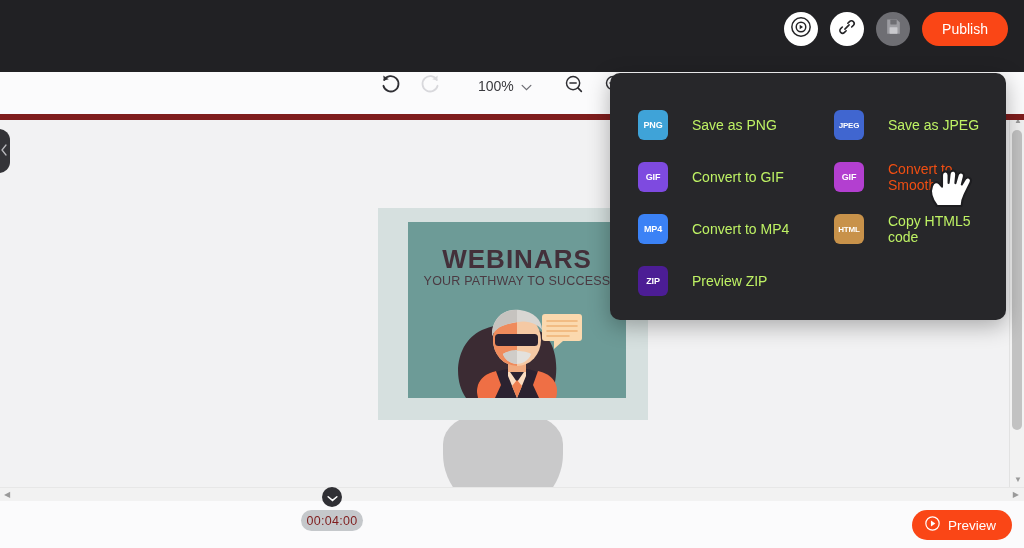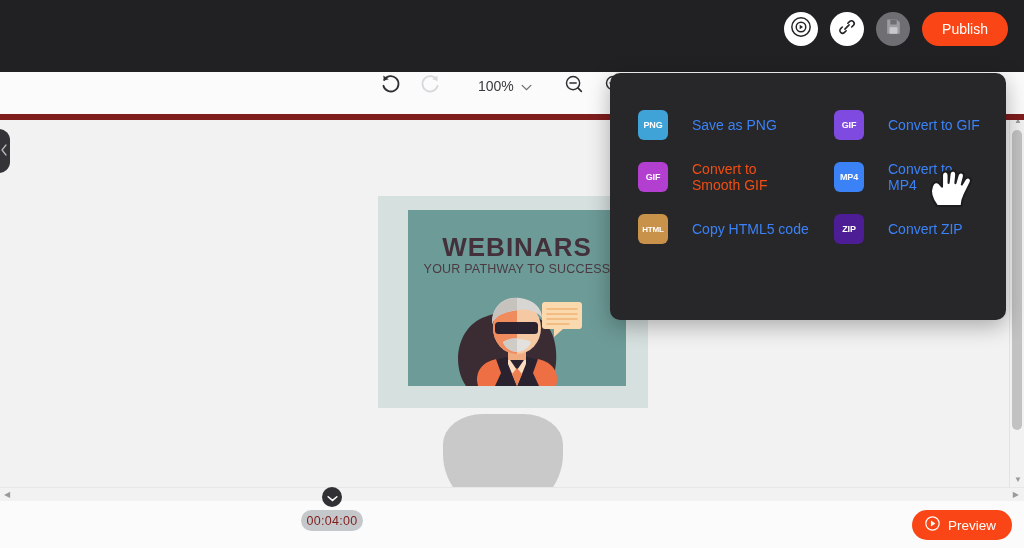--- a/index.html
+++ b/index.html
@@ -102,21 +102,21 @@
   .canvas {
     position: absolute;
     left: 0; top: 114px;
     width: 1010px; height: 373px;
     background: #f2f2f3;
     overflow: hidden;
     z-index: 5;
   }
   .slide-outer {
     position: absolute;
-    left: 378px; top: 82px;
+    left: 378px; top: 94px;
     width: 270px; height: 212px;
     background: #d6e0df;
   }
   .slide-inner {
     position: absolute;
     left: 30px; top: 14px;
     width: 218px; height: 176px;
     background: #6d9b97;
     overflow: hidden;
   }
@@ -254,21 +254,21 @@
     align-items: center;
     justify-content: center;
     color: #ffffff;
     font-size: 9px;
     font-weight: bold;
     letter-spacing: -0.2px;
   }
   .badge.sm { font-size: 8px; }
   .menu-label {
     font-size: 14px;
-    color: #3b82f6;
+    color: #bef264;
     line-height: 16px;
   }
   .menu-label.hl { color: #f04e12; width: 110px; }
 
   .cursor-hand {
     position: absolute;
     left: 926px; top: 162px;
     width: 52px; height: 48px;
     z-index: 60;
   }
@@ -468,20 +468,24 @@
 </div>
 
 <div class="export-menu">
   <div class="menu-grid">
 
     <div class="menu-item">
       <span class="badge" style="background:#3fa3d8">PNG</span>
       <span class="menu-label">Save as PNG</span>
     </div>
 
+    <div class="menu-item">
+      <span class="badge sm" style="background:#4066d0">JPEG</span>
+      <span class="menu-label">Save as JPEG</span>
+    </div>
 
     <div class="menu-item">
       <span class="badge" style="background:#7e4ae0">GIF</span>
       <span class="menu-label">Convert to GIF</span>
     </div>
 
     <div class="menu-item">
       <span class="badge" style="background:#b33fd0">GIF</span>
       <span class="menu-label hl">Convert to Smooth GIF</span>
     </div>
@@ -492,21 +496,21 @@
     </div>
 
     <div class="menu-item">
       <span class="badge sm" style="background:#c8924a">HTML</span>
       <span class="menu-label">Copy HTML5 code</span>
     </div>
 
 
     <div class="menu-item">
       <span class="badge" style="background:#4c1d95">ZIP</span>
-      <span class="menu-label">Convert ZIP</span>
+      <span class="menu-label">Preview ZIP</span>
     </div>
   </div>
 </div>
 
 <div class="cursor-hand">
   <svg width="52" height="48" viewBox="0 0 52 48">
     <path d="M11 44 C5 36 4 29 6 24 C7.6 20 11 19 13.4 21.6 L16 24.6 L16 13.5
              C16 10.6 18 9 20 9.4 C21.8 9.8 22.6 11.4 22.6 13.2 L22.6 21
              L23.6 12.2 C23.9 9.5 26 8.2 27.9 8.7 C29.6 9.1 30.4 10.7 30.2 12.6
              L29.4 21.2 L31.6 13.4 C32.3 10.9 34.5 10 36.2 10.8 C37.8 11.5 38.4 13.2 37.8 15

